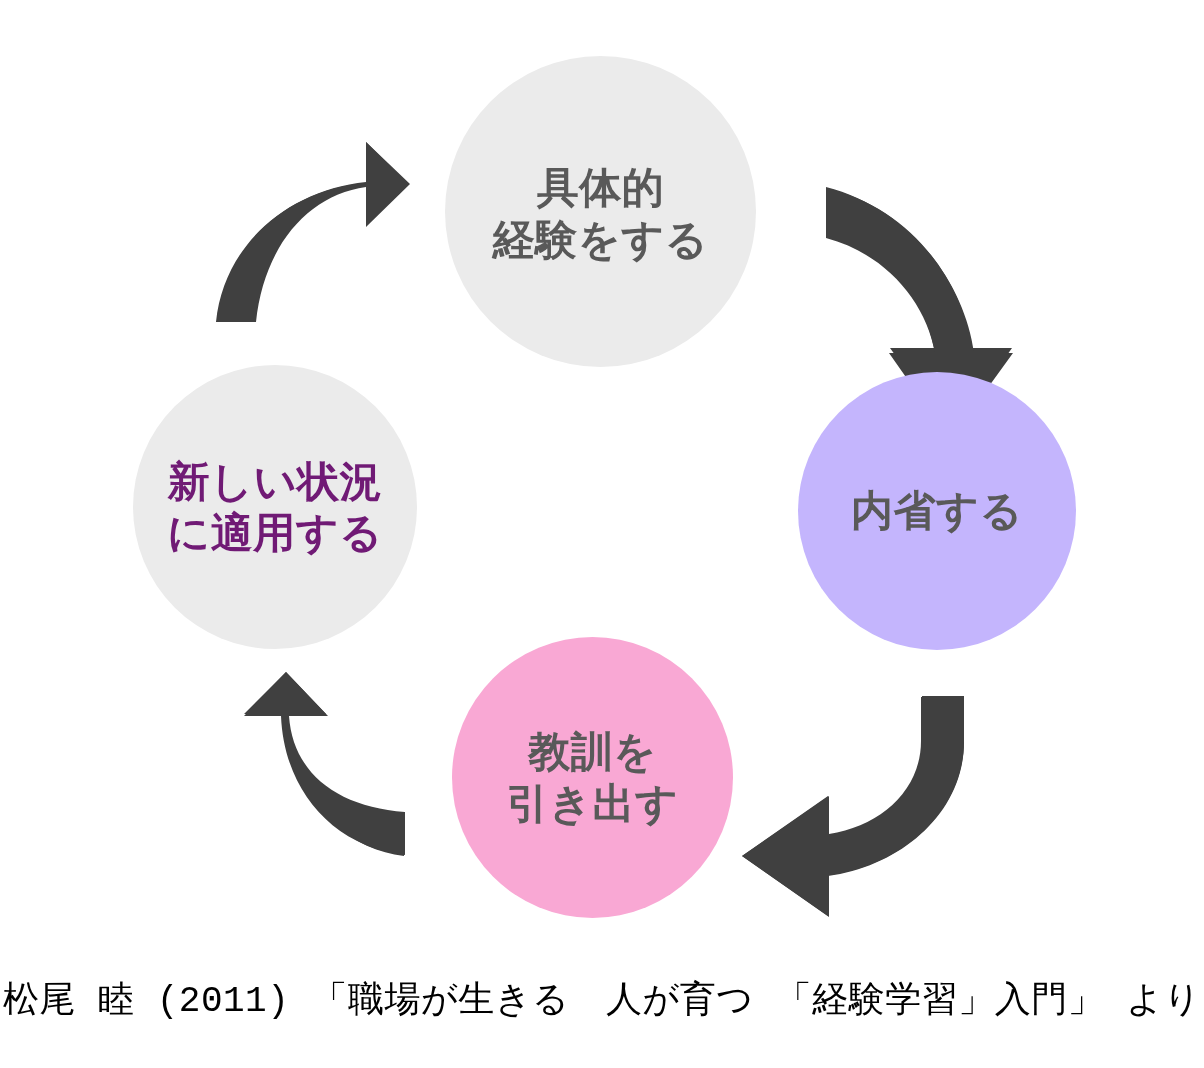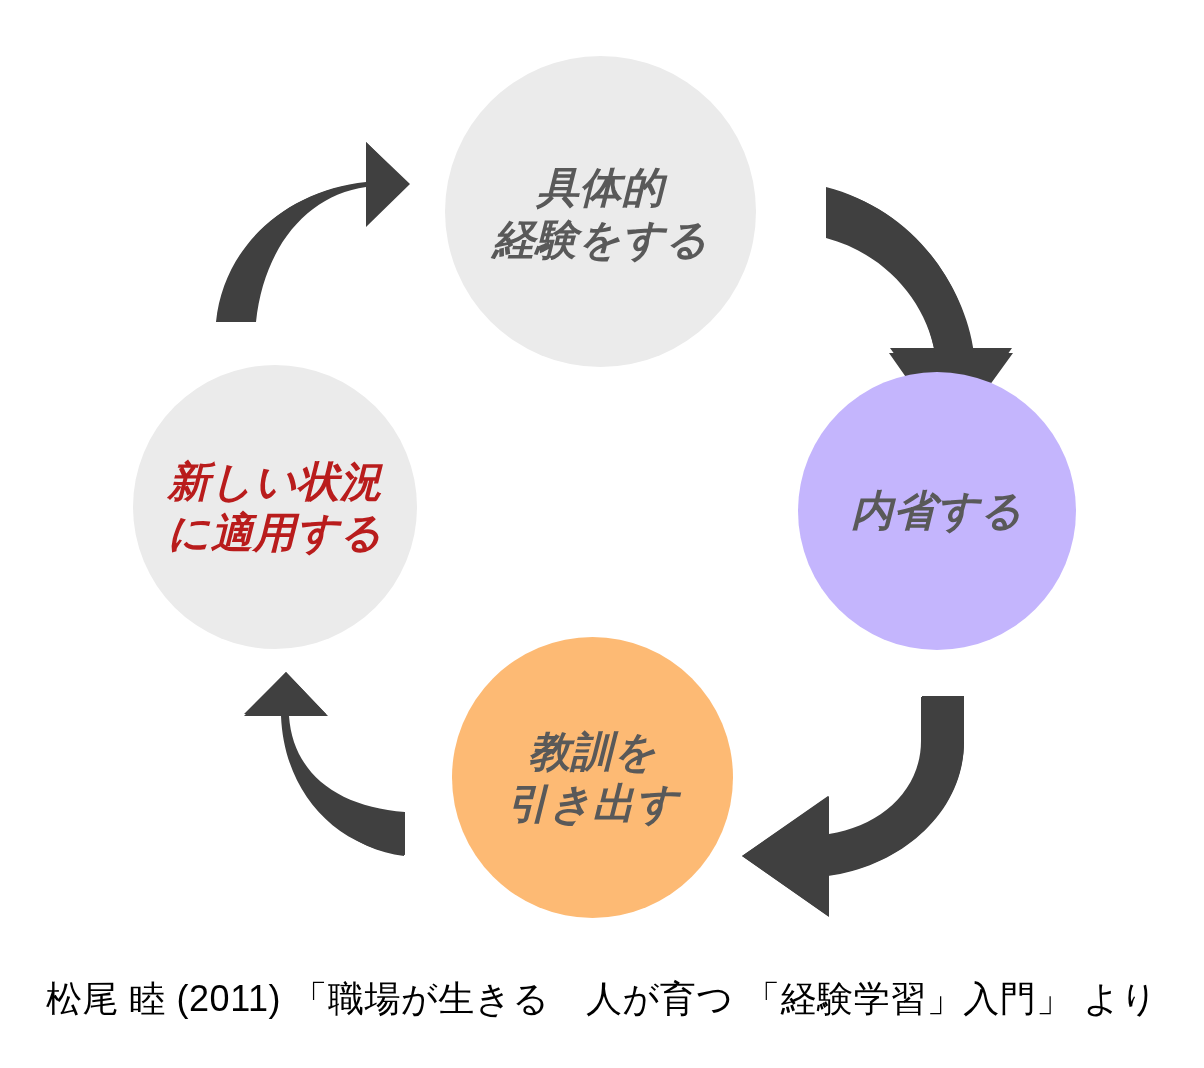--- a/index.html
+++ b/index.html
@@ -31,21 +31,20 @@
 
   .node {
     position: absolute;
     border-radius: 50%;
     background: #ebebeb;
     display: flex;
     align-items: center;
     justify-content: center;
     text-align: center;
     box-sizing: border-box;
-    font-style: italic;
   }
 
   .node-label {
     color: #595959;
     font-weight: bold;
     line-height: 1.22;
     white-space: pre-line;
     letter-spacing: 0.5px;
   }
 
@@ -181,25 +180,25 @@
 
   <div class="node" id="node-experience" style="background: rgb(235, 235, 235);">
     <span class="node-label" style="color: rgb(89, 89, 89);">具体的
 経験をする</span>
   </div>
 
   <div class="node" id="node-reflect" style="background: #c4b5fd;">
     <span class="node-label" style="color: rgb(89, 89, 89);">内省する</span>
   </div>
 
-  <div class="node" id="node-lessons" style="background: #fdba74;">
+  <div class="node" id="node-lessons" style="background: #f9a8d4;">
     <span class="node-label" style="color: rgb(89, 89, 89);">教訓を
 引き出す</span>
   </div>
 
   <div class="node" id="node-apply" style="background: rgb(235, 235, 235);">
-    <span class="node-label" style="color: #b91c1c;">新しい状況
+    <span class="node-label" style="color: #701a75;">新しい状況
 に適用する</span>
   </div>
 
-  <div id="caption" style="color: rgb(0, 0, 0);">松尾 睦 (2011) 「職場が生きる　人が育つ 「経験学習」入門」 より</div>
+  <div id="caption" style="color: rgb(0, 0, 0); font-family: Liberation Mono, monospace;">松尾 睦 (2011) 「職場が生きる　人が育つ 「経験学習」入門」 より</div>
 
 </div>
 
 </body></html>

